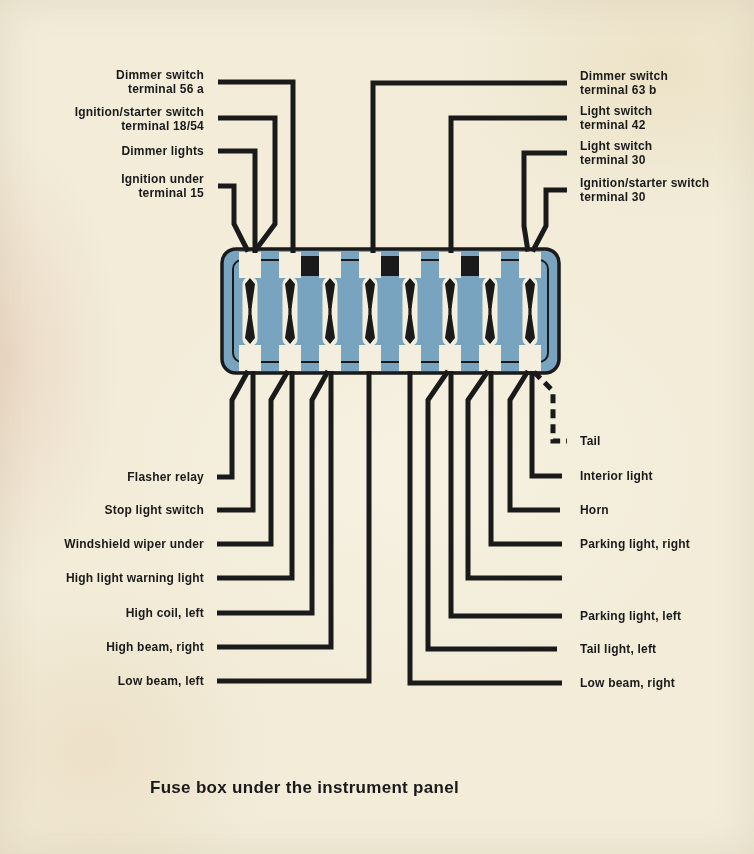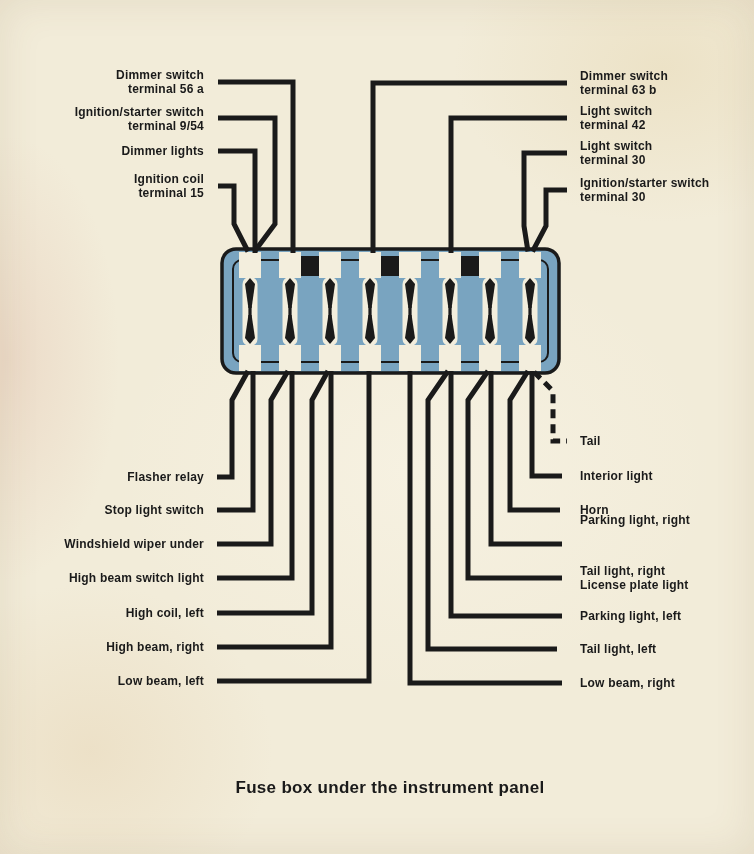--- a/index.html
+++ b/index.html
@@ -39,21 +39,20 @@
     font-weight:700;
     letter-spacing:0.2px;
     white-space:nowrap;
   }
   .lbl span{display:block;}
   .lbl.r{right:550px;text-align:right;}
   .lbl.l{left:580px;text-align:left;}
   #caption{
     position:absolute;
     left:150px;top:778px;width:480px;
-    text-align:center;
     color:var(--line);
     font-size:17px;font-weight:700;letter-spacing:0.3px;
   }
 </style>
 </head>
 <body>
 
 <div id="page">
 
   <svg id="diagram-svg" width="754" height="854" viewBox="0 0 754 854" xmlns="http://www.w3.org/2000/svg">
@@ -168,27 +167,27 @@
       <path class="wire dashed" d="M534 372 L553 391 L553 441 L567 441"></path>
     </g>
   </svg>
 
   <div class="lbl r" style="top:68px">
     <span>Dimmer switch</span>
     <span>terminal 56 a</span>
   </div>
   <div class="lbl r" style="top:105px">
     <span>Ignition/starter switch</span>
-    <span>terminal 9/54</span>
+    <span>terminal 18/54</span>
   </div>
   <div class="lbl r" style="top:144px">
     <span>Dimmer lights</span>
   </div>
   <div class="lbl r" style="top:172px">
-    <span>Ignition coil</span>
+    <span>Ignition under</span>
     <span>terminal 15</span>
   </div>
 
   <div class="lbl l" style="top:69px">
     <span>Dimmer switch</span>
     <span>terminal 63 b</span>
   </div>
   <div class="lbl l" style="top:104px">
     <span>Light switch</span>
     <span>terminal 42</span>
@@ -205,47 +204,43 @@
   <div class="lbl r" style="top:470px">
     <span>Flasher relay</span>
   </div>
   <div class="lbl r" style="top:503px">
     <span>Stop light switch</span>
   </div>
   <div class="lbl r" style="top:537px">
     <span>Windshield wiper under</span>
   </div>
   <div class="lbl r" style="top:571px">
-    <span>High beam switch light</span>
+    <span>High light warning light</span>
   </div>
   <div class="lbl r" style="top:606px">
     <span>High coil, left</span>
   </div>
   <div class="lbl r" style="top:640px">
     <span>High beam, right</span>
   </div>
   <div class="lbl r" style="top:674px">
     <span>Low beam, left</span>
   </div>
 
   <div class="lbl l" style="top:434px">
     <span>Tail</span>
   </div>
   <div class="lbl l" style="top:469px">
     <span>Interior light</span>
   </div>
   <div class="lbl l" style="top:503px">
     <span>Horn</span>
   </div>
-  <div class="lbl l" style="top:513px">
+  <div class="lbl l" style="top:537px">
     <span>Parking light, right</span>
-  </div>
-  <div class="lbl l" style="top:564px">
-    <span>Tail light, right</span>
-    <span>License plate light</span>
   </div>
   <div class="lbl l" style="top:609px">
     <span>Parking light, left</span>
   </div>
   <div class="lbl l" style="top:642px">
     <span>Tail light, left</span>
   </div>
   <div class="lbl l" style="top:676px">
     <span>Low beam, right</span>
   </div>

